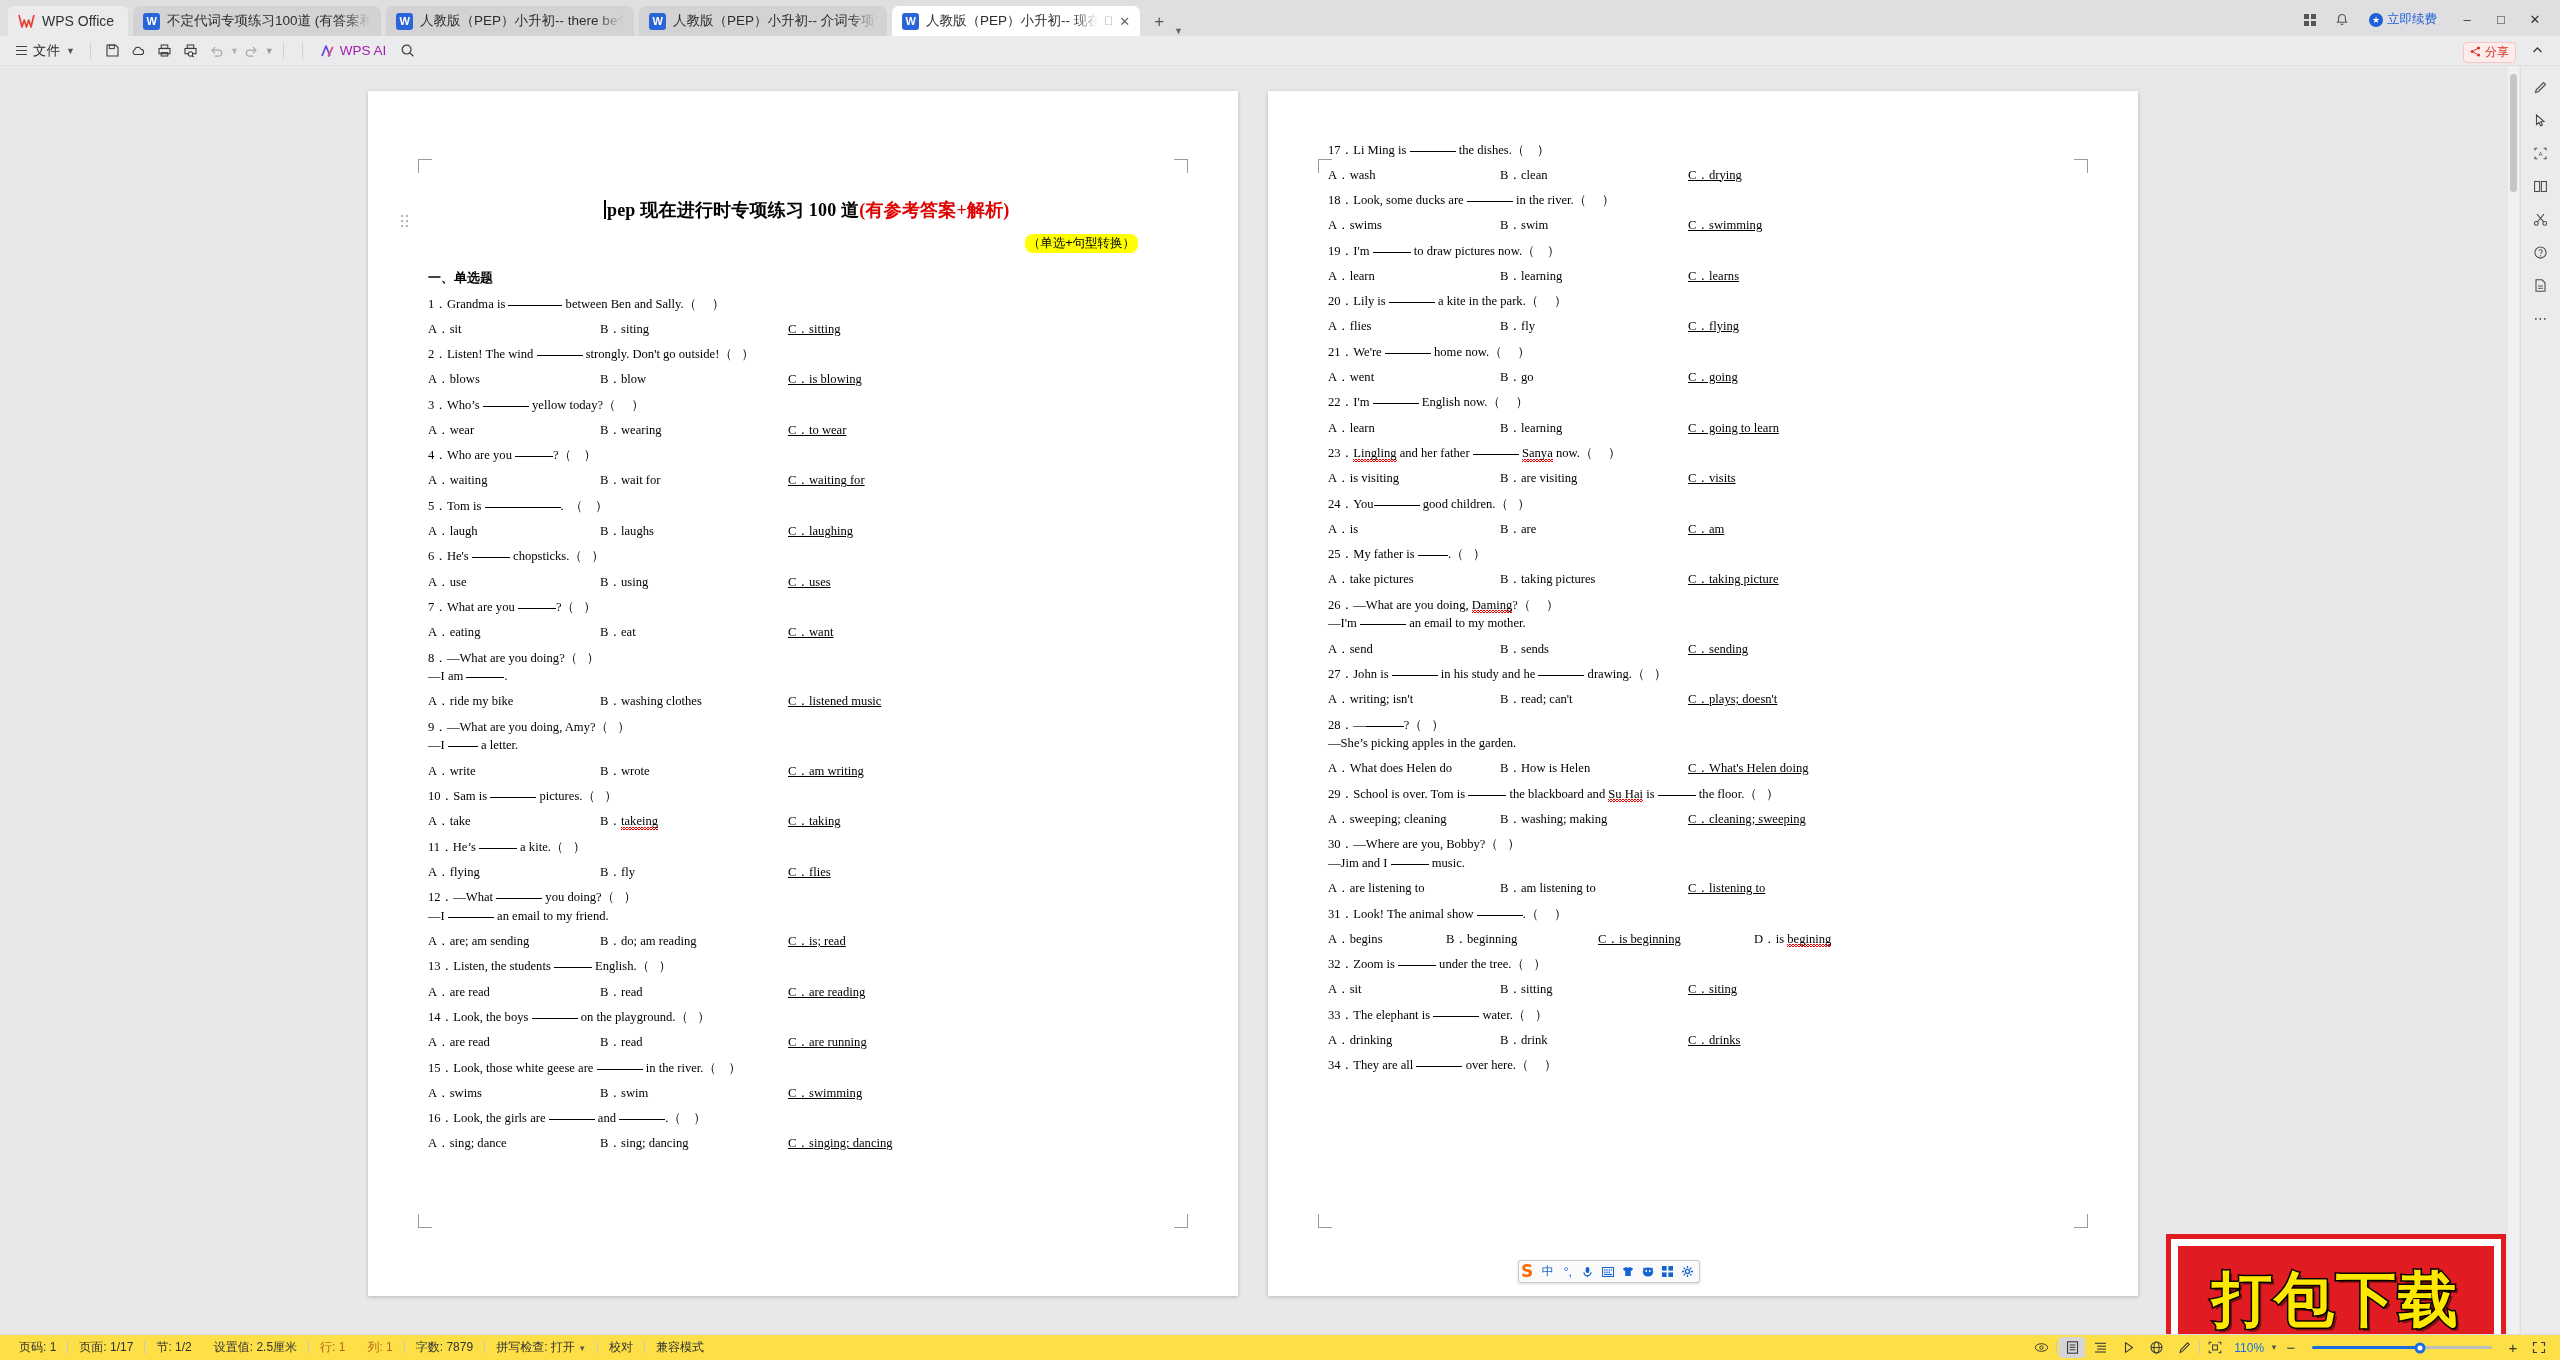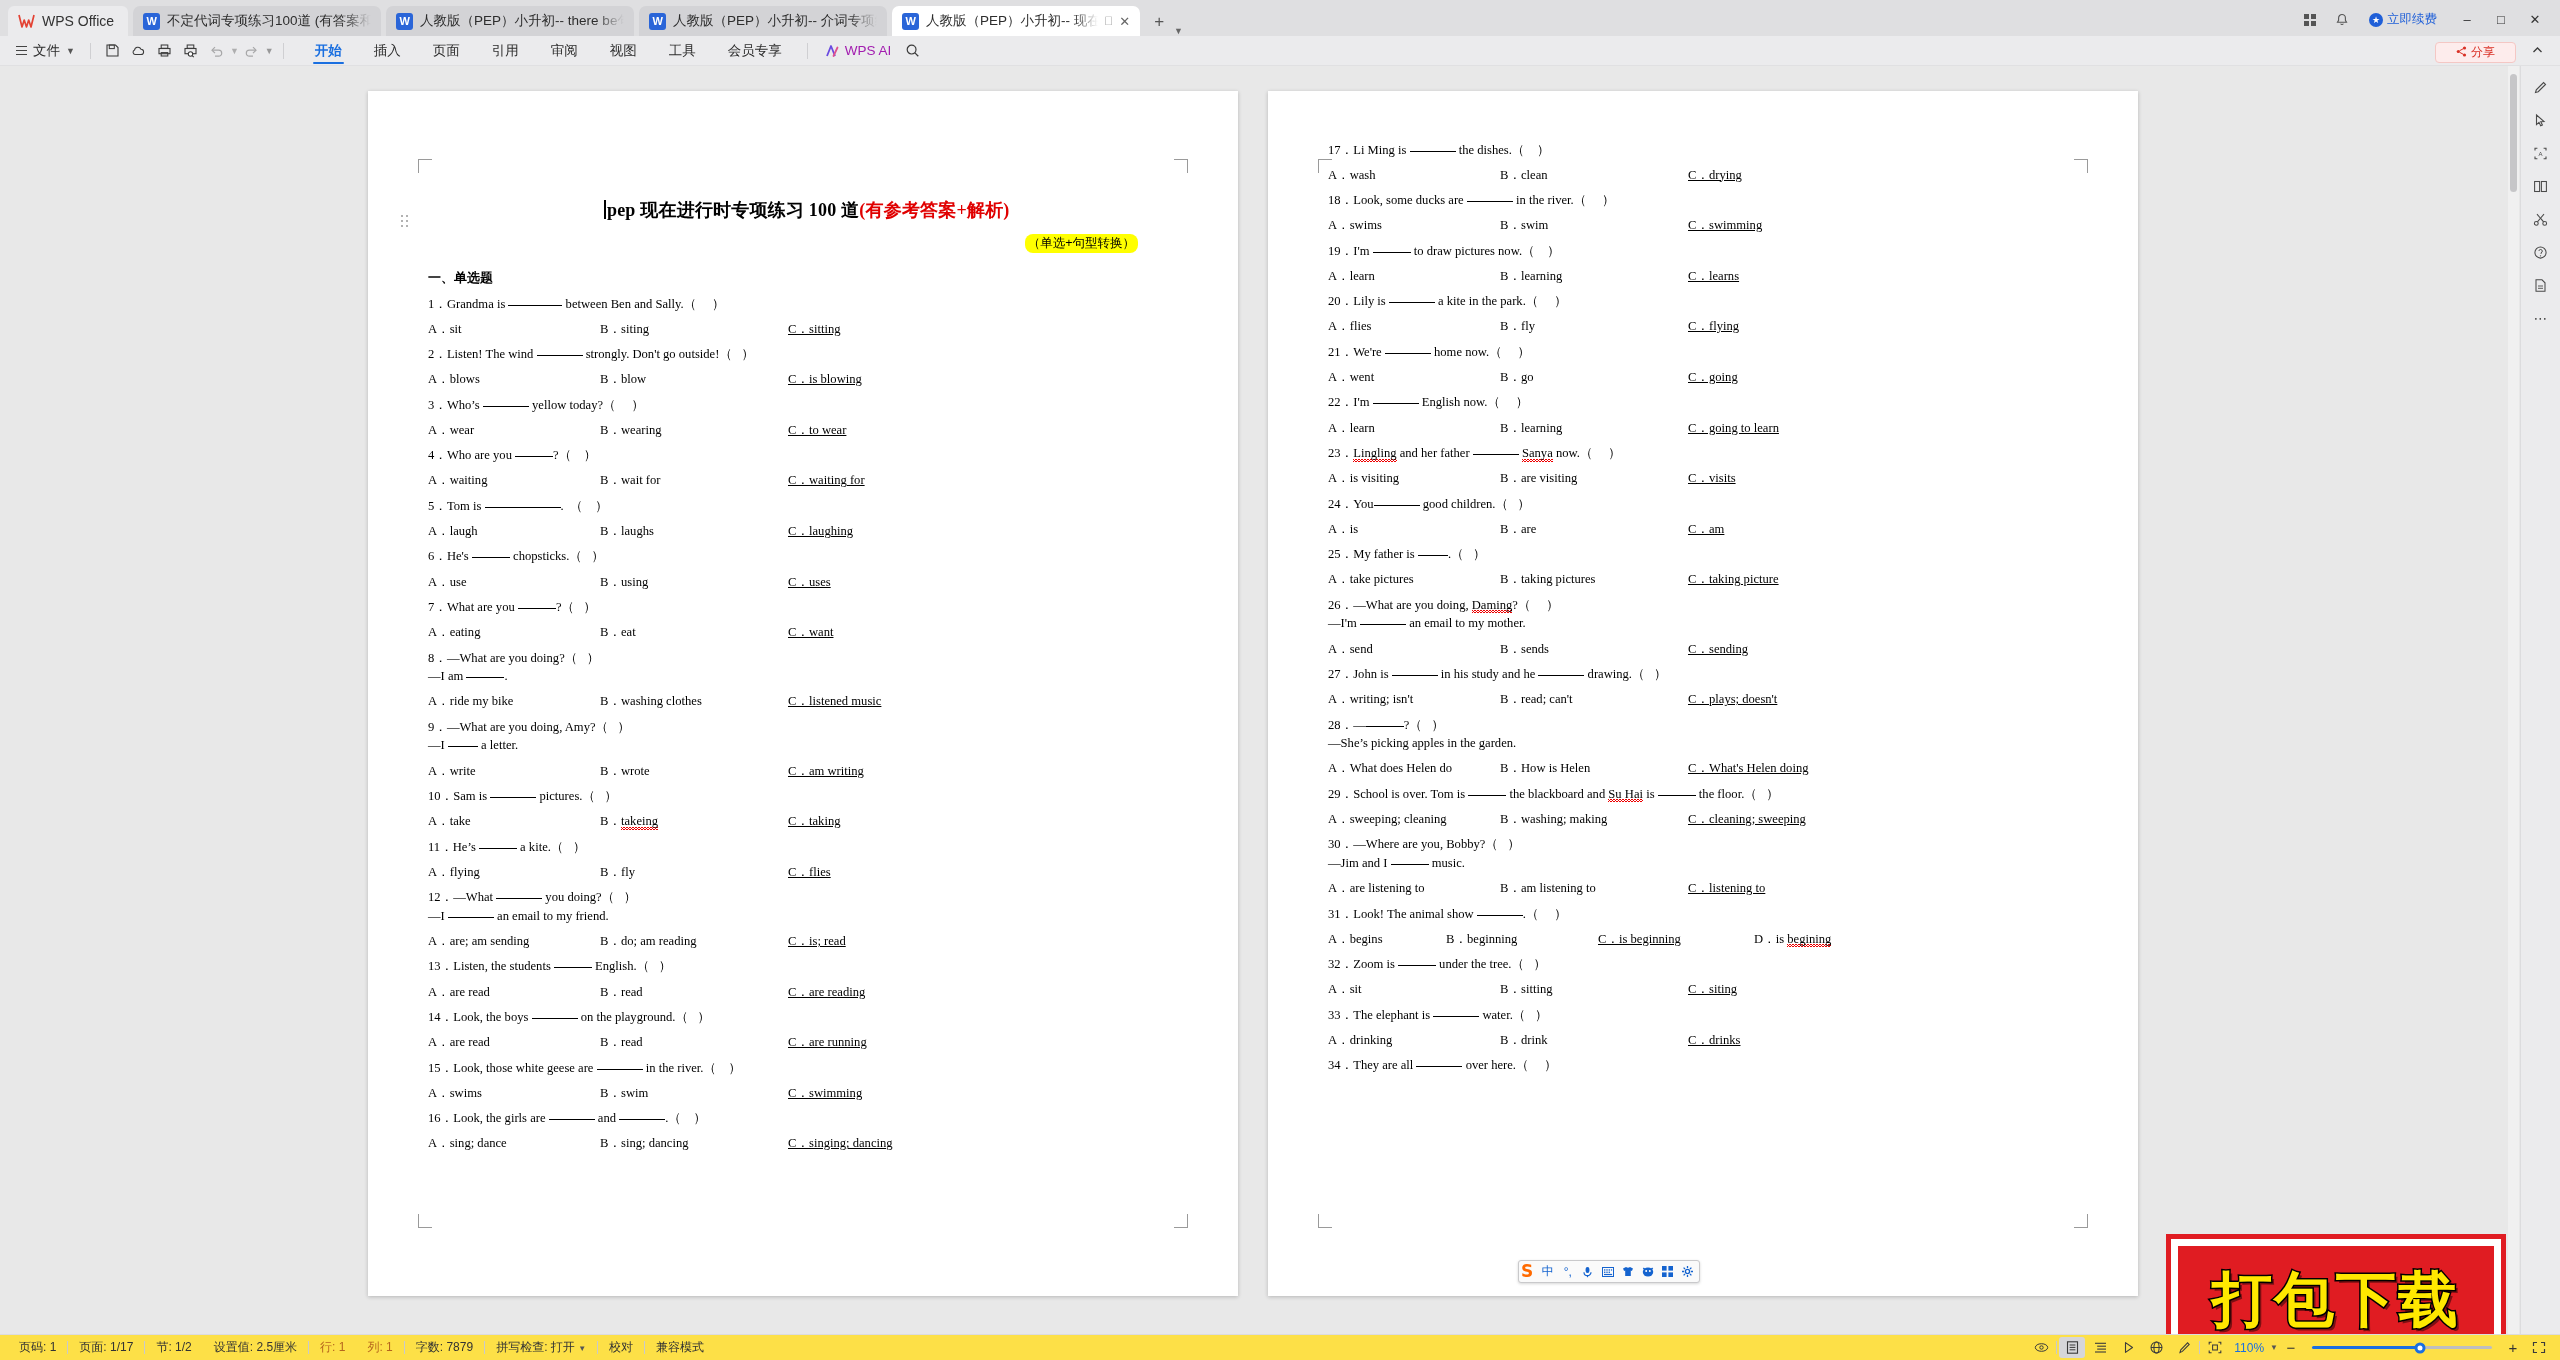--- a/index.html
+++ b/index.html
@@ -193,21 +193,21 @@
     display: flex; flex-direction: column; align-items: center;
     padding-top: 6px; gap: 3px;
   }
   .rail-ico { width: 30px; height: 30px; display: flex;
     align-items: center; justify-content: center;
     color: #4a4a4a; font-size: 14px; }
   .share-btn {
     position: absolute; top: 42px; right: 44px;
     display: flex; align-items: center; gap: 4px;
     background: #fdecec; color: #d93025; border: 1px solid #f4c7c4;
-    border-radius: 4px; height: 21px; padding: 0 20px; font-size: 12px;
+    border-radius: 4px; height: 21px; padding: 0 6px; font-size: 12px;
     z-index: 6;
   }
 
   
   .vscroll { position: absolute; top: 66px; right: 41px; bottom: 26px;
     width: 11px; background: #f0f0f0; }
   .vscroll .thumb { position: absolute; top: 8px; left: 2px;
     width: 7px; height: 118px; background: #c6c6c8; border-radius: 4px; }
 
   
@@ -379,46 +379,20 @@
   <span class="caret" style="opacity:.4">▼</span>
   <div class="qa-ico dim">
     <svg width="15" height="15" viewBox="0 0 15 15">
         <path d="M11.5 7.2H5.3a3 3 0 0 0 0 6H9" fill="none" stroke="#3b3b3b" stroke-width="1.2"></path>
         <path d="M9 4.2l3 3-3 3" fill="none" stroke="#3b3b3b" stroke-width="1.2"></path>
       </svg>
   </div>
   <span class="caret" style="opacity:.55">▼</span>
   <div class="rsep"></div>
 
-  <div class="rtabs">
-    <div class="rtab active">
-        <span>开始</span>
-      </div>
-    <div class="rtab">
-        <span>插入</span>
-      </div>
-    <div class="rtab">
-        <span>页面</span>
-      </div>
-    <div class="rtab">
-        <span>引用</span>
-      </div>
-    <div class="rtab">
-        <span>审阅</span>
-      </div>
-    <div class="rtab">
-        <span>视图</span>
-      </div>
-    <div class="rtab">
-        <span>工具</span>
-      </div>
-    <div class="rtab">
-        <span>会员专享</span>
-      </div>
-  </div>
   <div class="rsep"></div>
   <div class="wpsai">
     <span class="ai-glyph">
       <svg width="15" height="14" viewBox="0 0 15 14">
           <path d="M2 12 L6 2 L10 12" fill="none" stroke="#6a4ae0" stroke-width="1.8" stroke-linejoin="round"></path>
           <path d="M8.5 12 L12.5 3.5" stroke="#e0508f" stroke-width="1.8" stroke-linecap="round"></path>
         </svg>
     </span>
     <span>WPS AI</span>
   </div>

